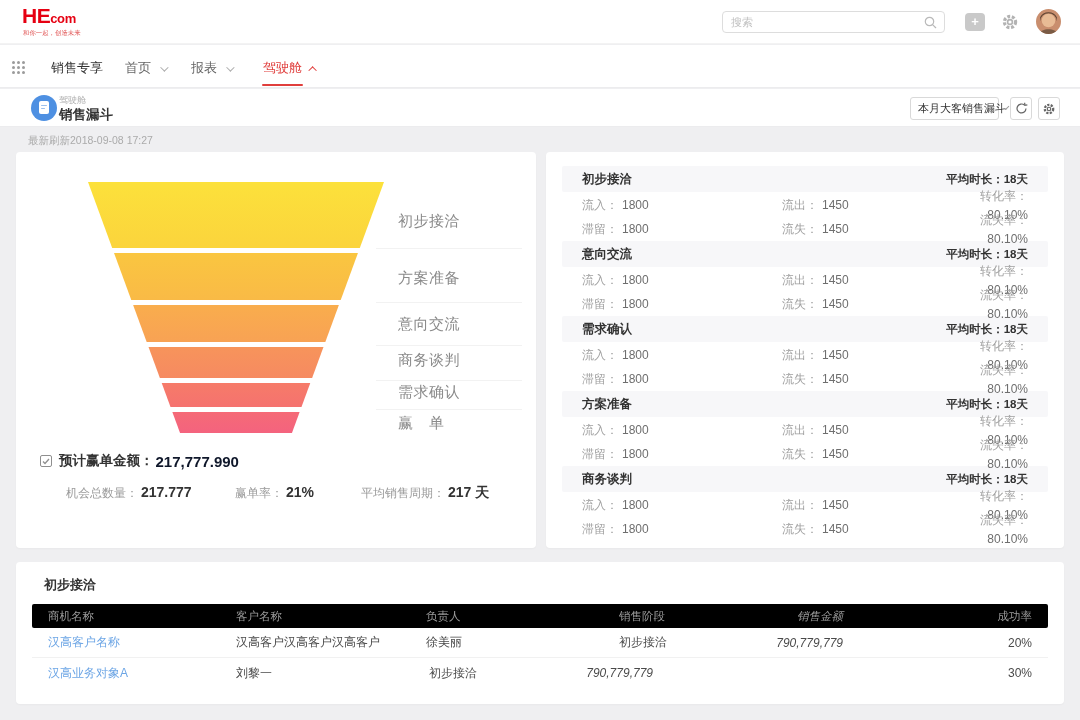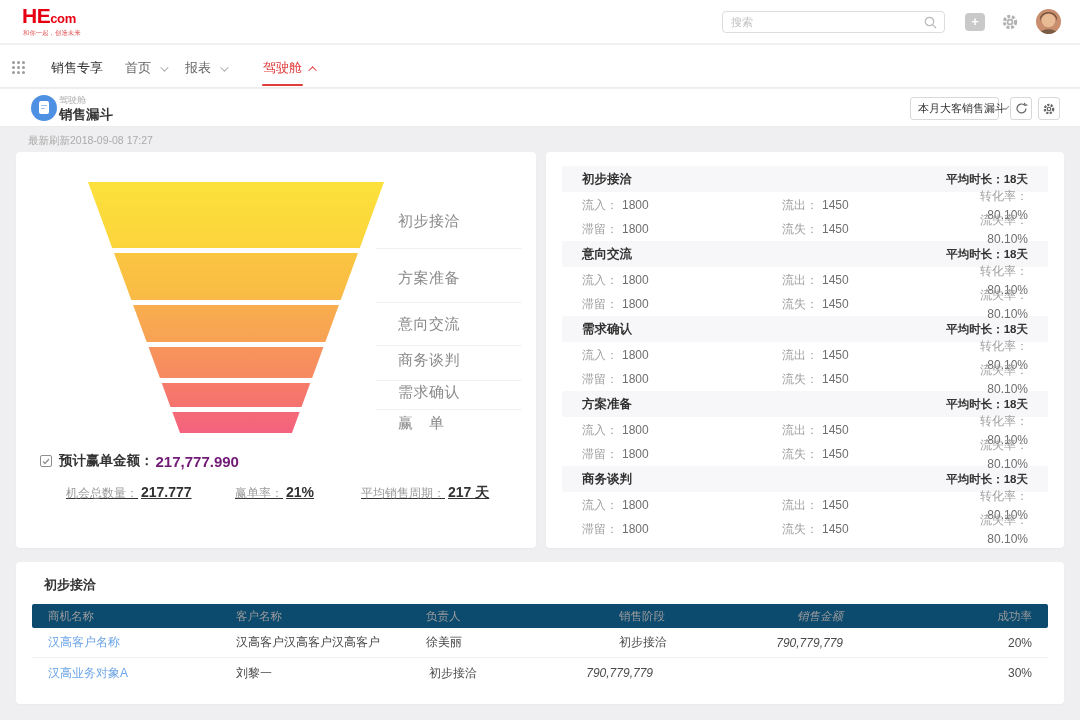--- a/index.html
+++ b/index.html
@@ -19,21 +19,21 @@
   .plus-btn { position:absolute; left:965px; top:13px; width:20px; height:18px; background:#C9C9C9; border-radius:4px; color:#fff; font-size:13px; font-weight:700; text-align:center; line-height:17px; cursor:pointer; }
   .top-gear { position:absolute; left:1001px; top:13px; width:18px; height:18px; display:flex; cursor:pointer; }
   .avatar { position:absolute; left:1036px; top:9px; width:25px; height:25px; border-radius:50%; overflow:hidden; cursor:pointer; }
 
   
   .navbar { position:absolute; left:0; top:45px; width:1080px; height:43px; background:#fff; border-bottom:1px solid #ECECEE; }
   .grid-icon { position:absolute; left:12px; top:16px; display:grid; grid-template-columns:repeat(3,3px); grid-gap:2px; cursor:pointer; }
   .grid-icon i { width:3px; height:3px; background:#9B9B9B; border-radius:50%; }
   .ws-label { position:absolute; left:33px; top:14px; font-size:13px; color:#333;margin-left:18px; }
   .nav-item { position:absolute; top:14px; font-size:13px; color:#666; cursor:pointer; white-space:nowrap; }
-  .nav-item.n1 { left:125px; } .nav-item.n2 { left:185px; } .nav-item.n3 { left:263px; color:#E03E3C; }
+  .nav-item.n1 { left:125px; } .nav-item.n2 { left:191px; } .nav-item.n3 { left:263px; color:#E03E3C; }
   .chev { display:inline-block; width:6px; height:6px; border-right:1.4px solid #ACACAC; border-bottom:1.4px solid #ACACAC; transform:rotate(45deg) translateY(-2px); margin-left:9px; }
   .chev.up { border-color:#E03E3C; transform:rotate(-135deg) translateY(-2px); }
   .nav-item.n3 .label { position:relative; }
   .nav-item.n3 .label::after { content:""; position:absolute; left:-1px; right:-1px; bottom:-11px; height:2px; background:#E03E3C; border-radius:1px; }
 
   
   .titlebar { position:absolute; left:0; top:89px; width:1080px; height:38px; background:#fff; border-bottom:1px solid #ECECEE; }
   .doc-icon { position:absolute; left:31px; top:6px; width:26px; height:26px; border-radius:50%; background:#4E90E2; }
   .doc-icon .sheet { position:absolute; left:8px; top:6px; width:10px; height:13px; background:#fff; border-radius:2px; }
   .doc-icon .sheet::before, .doc-icon .sheet::after { content:""; position:absolute; left:2px; height:1.4px; background:#9CC1EE; border-radius:1px; }
@@ -66,41 +66,41 @@
   .flabel { position:absolute; left:382px; width:124px; font-size:15px; color:#8A8A8A; letter-spacing:0.5px; white-space:nowrap; }
   .flabel.l1 { top:60px; } .flabel.l2 { top:117px; } .flabel.l3 { top:163px; }
   .flabel.l4 { top:199px; } .flabel.l5 { top:231px; } .flabel.l6 { top:262px; }
   .fdivider { position:absolute; left:360px; width:146px; height:1px; background:#F2F2F2; }
   .fdivider.d1 { top:96px; } .fdivider.d2 { top:150px; } .fdivider.d3 { top:193px; }
   .fdivider.d4 { top:228px; } .fdivider.d5 { top:257px; }
 
   .win-line { position:absolute; left:24px; top:300px; display:flex; align-items:center; }
   .checkbox { width:12px; height:12px; border:1.3px solid #8F8F8F; border-radius:2px; margin-right:7px; display:flex; align-items:center; justify-content:center; }
   .win-label { font-size:13.5px; font-weight:700; color:#333; }
-  .win-value { font-size:15px; font-weight:700; color:#701a75; margin-left:2px; }
+  .win-value { font-size:15px; font-weight:700; color:#0f172a; margin-left:2px; }
   .stats-line { position:absolute; left:0; top:331px; width:520px; }
-  .stat { position:absolute; white-space:nowrap;text-decoration:underline; }
+  .stat { position:absolute; white-space:nowrap; }
   .stat .sl { font-size:12px; color:#9B9B9B; }
   .stat .sv { font-size:14px; font-weight:700; color:#333; margin-left:3px; }
   .stat.st1 { left:50px; } .stat.st2 { left:219px; } .stat.st3 { left:345px; }
 
   
   .card.right { padding-top:14px; }
   .sec { margin-bottom:1px; }
   .sec-head { margin:0 16px; height:26px; background:#F7F7F9; border-radius:2px; display:flex; align-items:center; justify-content:space-between; padding:0 20px; }
   .sec-name { font-size:12.5px; font-weight:700; color:#333; }
   .sec-dur { font-size:11.5px; font-weight:700; color:#333; }
   .sec-row { margin:0 16px; height:24px; display:flex; align-items:center; padding:0 20px; }
   .sec-row .cA { width:200px; } .sec-row .cB { width:170px; } .sec-row .cC { flex:1; text-align:right; }
   .kv .k { font-size:12px; color:#A0A0A0; }
   .kv .v { font-size:12px; color:#6E6E6E; margin-left:4px; }
 
   
   .bt-title { position:absolute; left:28px; top:14px; font-size:13px; font-weight:700; color:#333; }
-  .bt-head { position:absolute; left:16px; top:42px; width:1016px; height:24px; background:#0c4a6e; border-radius:2px; display:flex; align-items:center; padding:0 16px; font-size:11.5px; color:#9B9B9B; }
+  .bt-head { position:absolute; left:16px; top:42px; width:1016px; height:24px; background:#000000; border-radius:2px; display:flex; align-items:center; padding:0 16px; font-size:11.5px; color:#9B9B9B; }
   .bt-row { position:absolute; left:16px; width:1016px; height:30px; display:flex; align-items:center; padding:0 16px; font-size:12px; color:#4A4A4A; }
   .bt-row.r1 { top:66px; border-bottom:1px solid #F1F1F1; }
   .bt-row.r2 { top:96px; }
   .c1 { width:188px; } .c2 { width:190px; } .c3 { width:193px; } .c4 { width:120px; }
   .c5 { width:104px; text-align:right;font-style:italic; } .c6 { flex:1; text-align:right;padding-left:16px; }
   .link { color:#6CA5E5; cursor:pointer; }
 </style>
 </head>
 <body>
 

